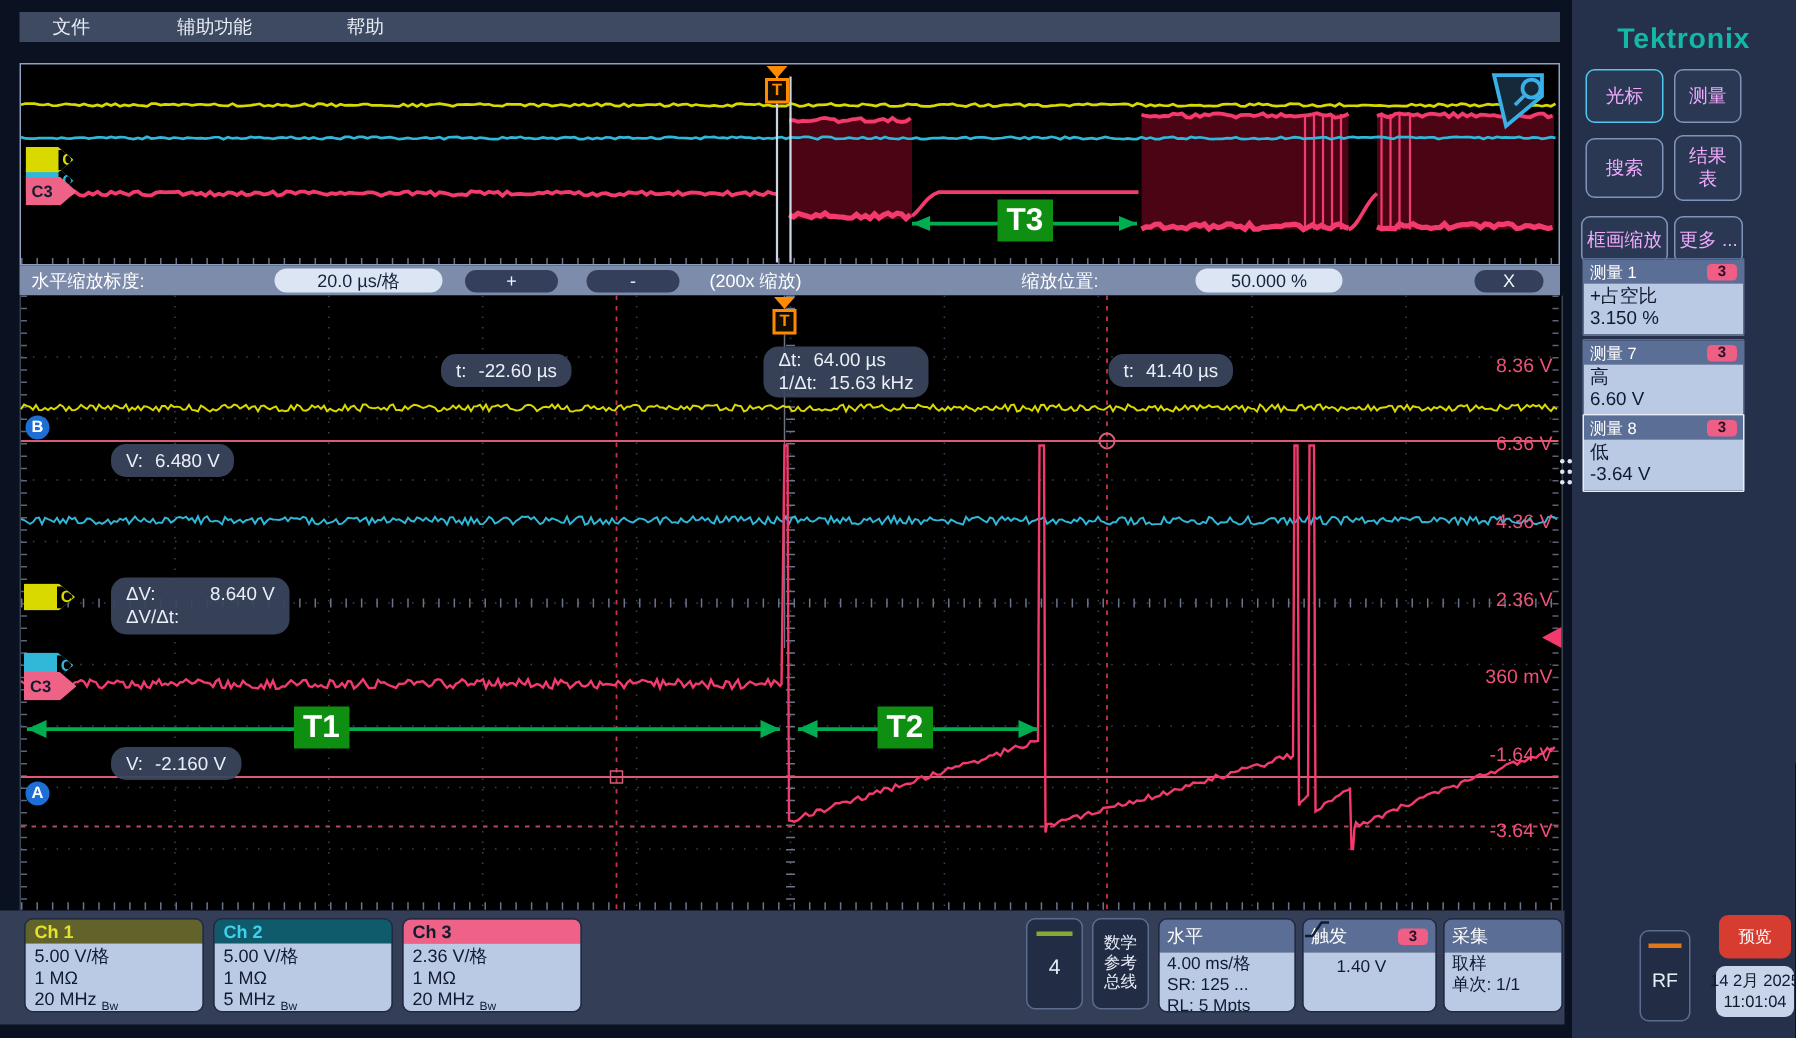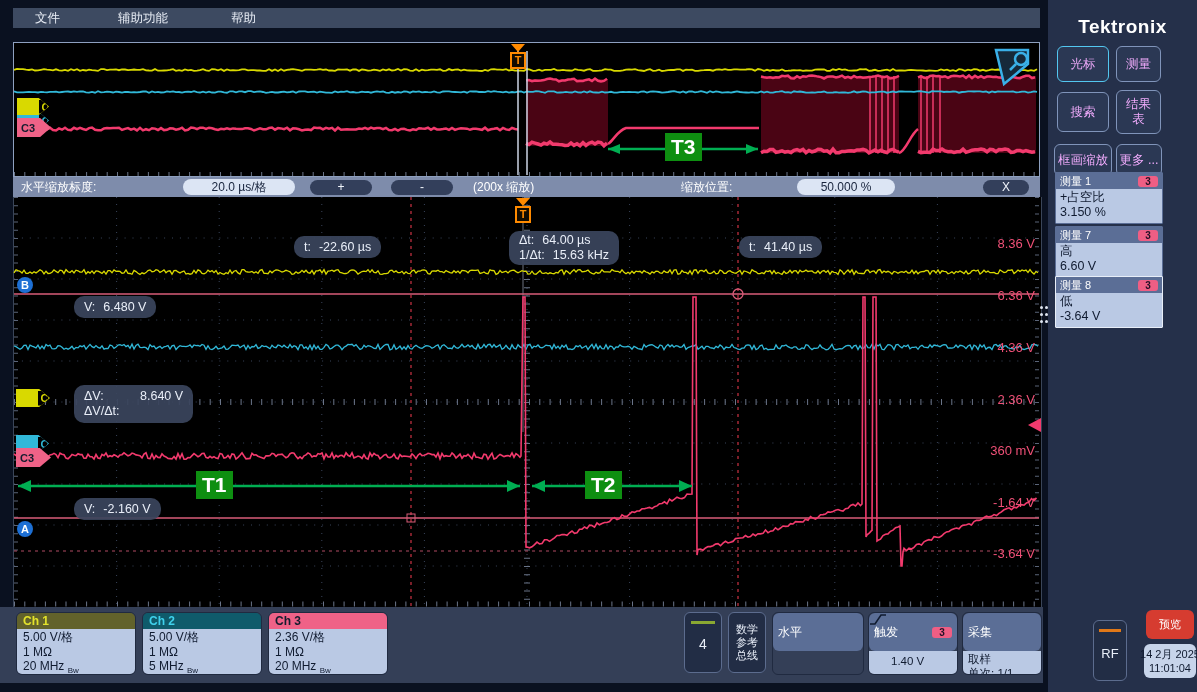--- a/index.html
+++ b/index.html
@@ -63,21 +63,21 @@
   .trig{position:absolute;width:16px;}
   .trig .tri{width:0;height:0;border-left:7px solid transparent;border-right:7px solid transparent;
     border-top:8px solid #ff8a00;margin:0 auto;}
   .trig .tbox{width:12px;height:13px;border:2px solid #ff8a00;color:#ff8a00;
     font-size:11px;font-weight:bold;text-align:center;line-height:13px;margin:0 auto;background:#120b00;}
 
   
   .axlab{position:absolute;right:6px;color:#ef5077;font-size:13px;width:70px;text-align:right;}
 
   
-  #logo{position:absolute;left:0;top:16px;width:149px;text-align:center;color:#ffffff;
+  #logo{position:absolute;left:0;top:16px;width:149px;text-align:center;color:#14b8a6;
     font-size:19px;font-weight:bold;letter-spacing:.5px;}
   .sbtn{position:absolute;background:#2b3854;border:1.5px solid #8094ba;border-radius:6px;
     color:#f0abfc;font-size:12.5px;display:flex;align-items:center;justify-content:center;
     text-align:center;box-sizing:border-box;line-height:15px;}
   .sbtn.active{border-color:#53c7f0;}
   .mcard{position:absolute;left:7px;width:108px;border-radius:1px;overflow:hidden;
     border:1.5px solid #5b6e96;box-sizing:border-box;}
   .mcard.selected{border-color:#e8eef8;}
   .mcard .hd{background:#5b6e96;color:#fff;font-size:11px;height:16px;display:flex;
     align-items:center;padding:0 4px;justify-content:space-between;}
@@ -87,21 +87,21 @@
 
   
   .chbadge{position:absolute;top:5px;width:118px;height:61px;border-radius:6px;overflow:hidden;
     border:1px solid #202a40;}
   .chbadge .hd{height:16px;font-size:12px;font-weight:bold;display:flex;align-items:center;padding:0 6px;}
   .chbadge .bd{background:#bac9e4;color:#101b30;font-size:12px;line-height:14.5px;padding:1px 6px;height:45px;}
   .darkbtn{position:absolute;top:5px;height:61px;background:#222d45;border:1px solid #5c6c8e;
     border-radius:6px;color:#e8eef8;box-sizing:border-box;text-align:center;}
   .infobadge{position:absolute;top:5px;height:61px;border-radius:6px;overflow:hidden;border:1px solid #202a40;}
   .infobadge .hd{height:22px;background:#5b6e96;color:#fff;font-size:12px;display:flex;
-    align-items:center;padding:8px 5px;justify-content:space-between;border-radius:6px;}
+    align-items:center;padding:0 5px;justify-content:space-between;}
   .infobadge .bd{background:#bac9e4;color:#101b30;font-size:11.5px;line-height:14px;padding:1px 5px;height:44px;}
   .sub{font-size:8px;vertical-align:sub;}
 
   #preview-btn{position:absolute;background:#d63c30;color:#fff;font-size:11px;border-radius:6px;
     display:flex;align-items:center;justify-content:center;}
   #datetime{position:absolute;background:#c7d4ea;color:#101b30;font-size:11px;border-radius:6px;
     display:flex;flex-direction:column;align-items:center;justify-content:center;line-height:14px;}
 
   
   #handle{left:1040px;top:306px;width:8px;height:28px;display:grid;
@@ -401,20 +401,25 @@
   <div class="darkbtn" style="left:728px;width:38px;font-size:11px;line-height:13px;padding-top:10px;">
     <div>数学</div>
     <div>参考</div>
     <div>总线</div>
   </div>
 
   <div class="infobadge" style="left:772px;width:90px;">
     <div class="hd">
         <span>水平</span>
       </div>
+    <div class="bd">
+      <div>4.00 ms/格</div>
+      <div>SR: 125 ...</div>
+      <div>RL: 5 Mpts</div>
+    </div>
   </div>
 
   <div class="infobadge" style="left:868px;width:88px;">
     <div class="hd">
         <span>触发</span>
       <span class="badge3">3</span>
       </div>
     <div class="bd" style="display:flex;gap:10px;align-items:flex-start;padding-top:3px;padding-left:22px;">
       <svg width="18" height="13" viewBox="0 0 18 13">
         <polyline points="1,11 6,11 12,2 17,2" fill="none" stroke="#101b30" stroke-width="1.6"></polyline>

